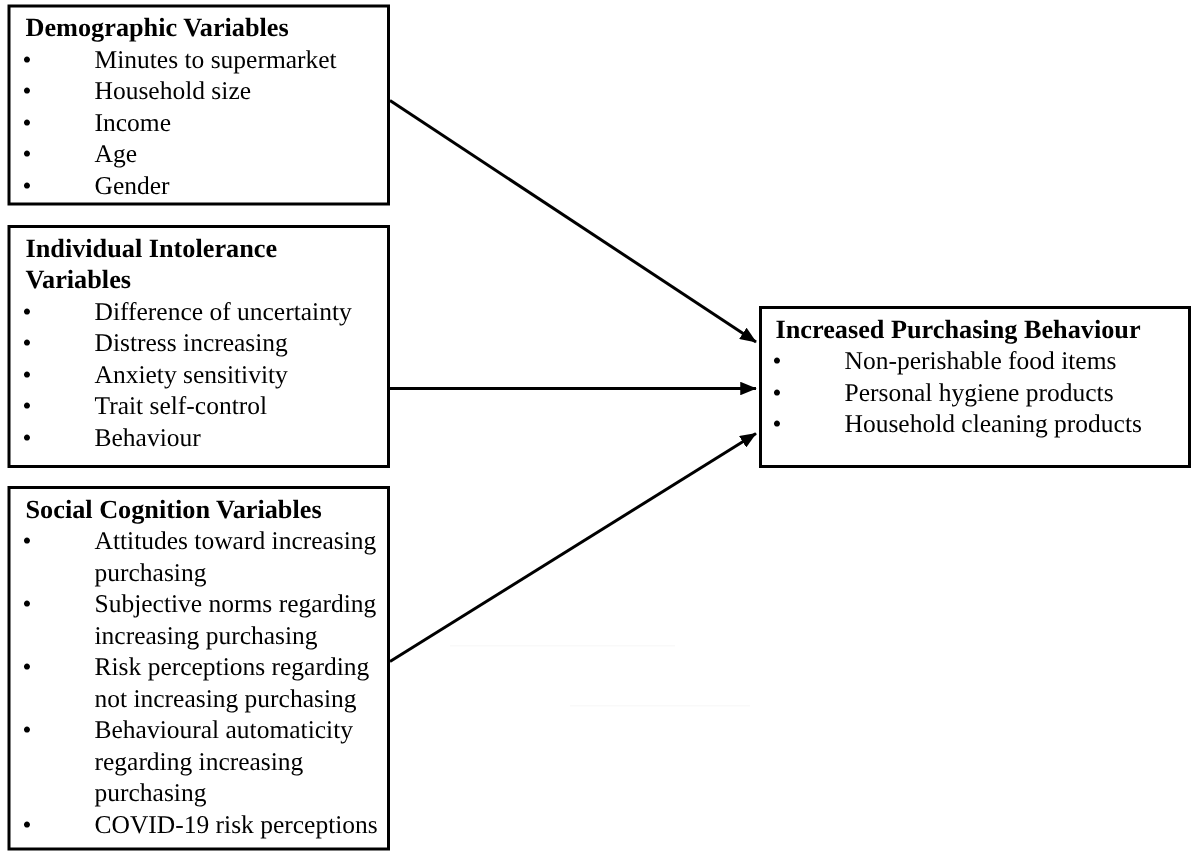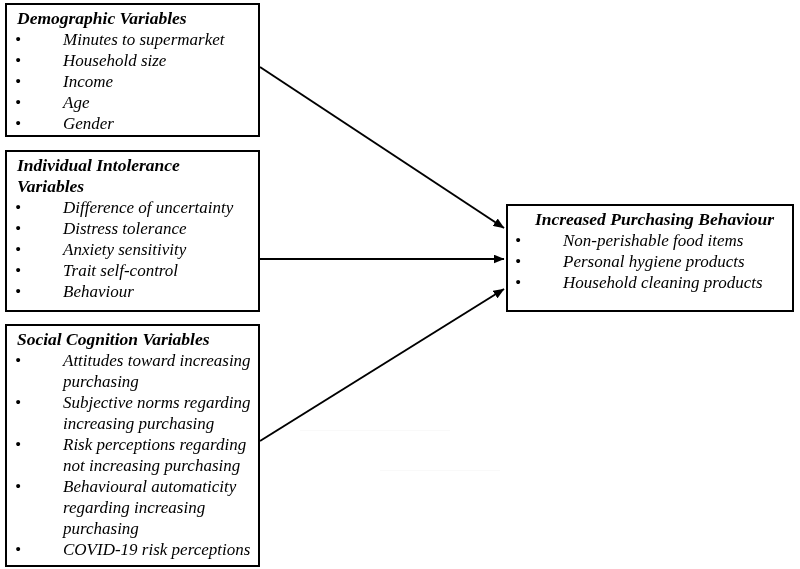--- a/index.html
+++ b/index.html
@@ -14,21 +14,20 @@
     color: #000000;
     position: relative;
     overflow: hidden;
   }
   #canvas {
     position: absolute;
     left: 0;
     top: 0;
     width: 800px;
     height: 400px;
-    font-style: italic;
   }
   .arrow-layer {
     position: absolute;
     left: 0;
     top: 0;
     width: 800px;
     height: 569px;
     pointer-events: none;
   }
   .box {
@@ -69,21 +68,21 @@
   }
   .bullets li .bullet-text {
     display: block;
     margin-left: 20px;
   }
   
   #box-demographic { left: 5px;   top: 3px;   width: 255px; height: 134px; }
   #box-individual  { left: 5px;   top: 150px; width: 255px; height: 162px; }
   #box-social      { left: 5px;   top: 324px; width: 255px; height: 243px; }
   #box-outcome     { left: 506px; top: 204px; width: 288px; height: 108px; }
-  #box-outcome .box-title { padding-left: 9px; text-align: center; }
+  #box-outcome .box-title { padding-left: 9px; }
   #box-outcome .bullets li { margin-left: 7px; }
   .scan-noise {
     position: absolute;
     pointer-events: none;
     opacity: 0.05;
     background: #8a8a8a;
   }
 </style>
 </head>
 <body>
@@ -132,21 +131,21 @@
 
   <div class="box" id="box-individual">
     <div class="box-title" style="max-width:205px;">Individual Intolerance Variables</div>
     <ul class="bullets">
       <li>
           <span class="bullet-dot">•</span>
           <span class="bullet-text">Difference of uncertainty</span>
         </li>
       <li>
           <span class="bullet-dot">•</span>
-          <span class="bullet-text">Distress tolerance</span>
+          <span class="bullet-text">Distress increasing</span>
         </li>
       <li>
           <span class="bullet-dot">•</span>
           <span class="bullet-text">Anxiety sensitivity</span>
         </li>
       <li>
           <span class="bullet-dot">•</span>
           <span class="bullet-text">Trait self-control</span>
         </li>
       <li>

